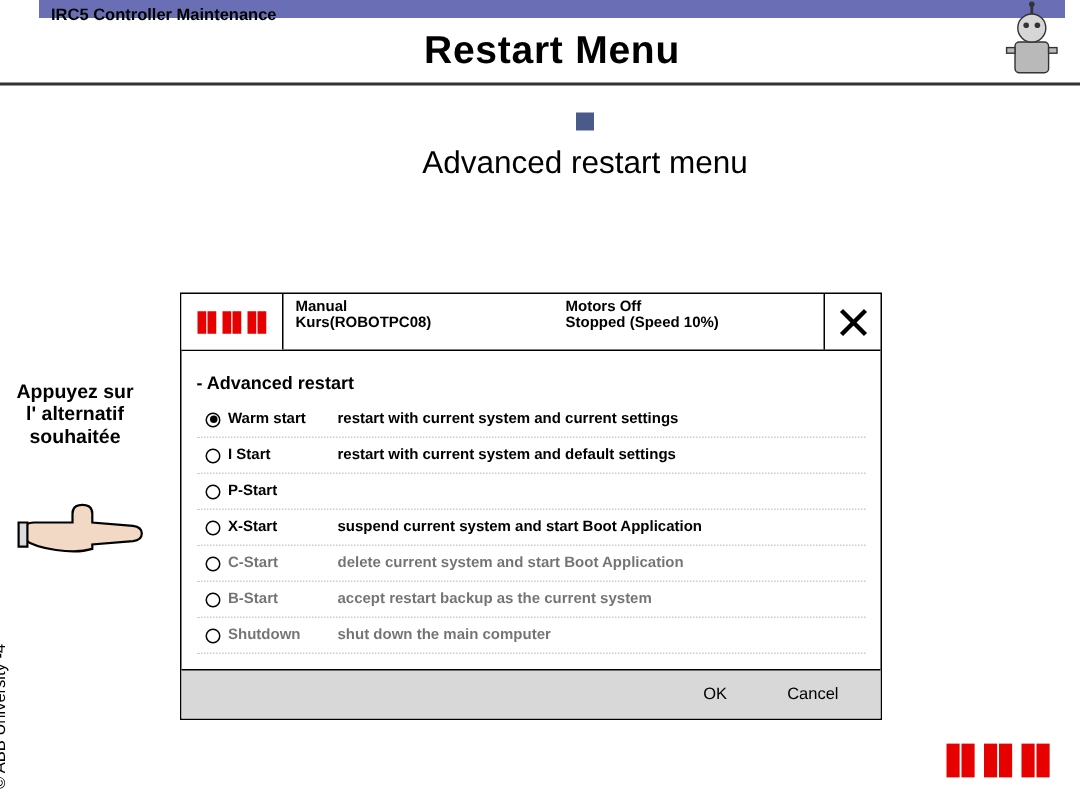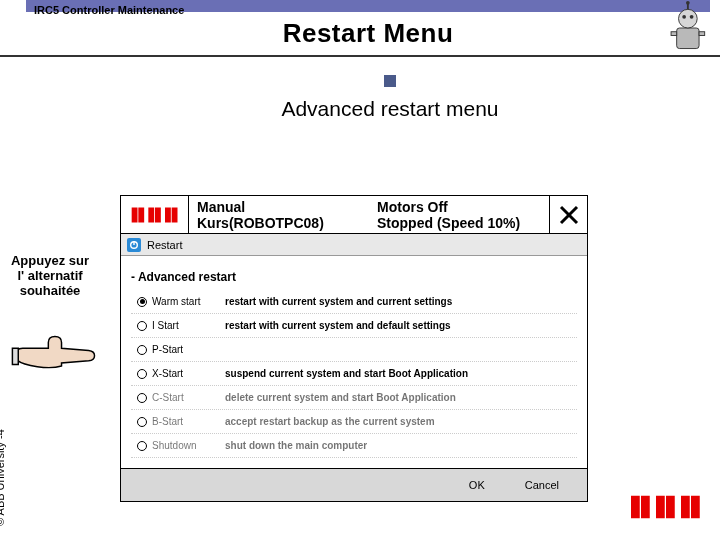--- a/index.html
+++ b/index.html
@@ -28,35 +28,35 @@
 
   .abb-logo { position: absolute; right: 16px; bottom: 18px; width: 76px; height: 30px; }
   .abb-logo svg { width: 100%; height: 100%; }
 
   
   .fp { position: absolute; left: 120px; top: 195px; width: 468px; border: 1px solid #000; background: #fff; }
   .fp-statusbar { display: flex; height: 38px; border-bottom: 1px solid #000; }
   .fp-logo { width: 68px; background: #fff; display: flex; align-items: center; justify-content: center; border-right: 1px solid #000; }
   .fp-logo svg { width: 52px; height: 20px; }
   .fp-stat { flex: 1; display: flex; }
-  .fp-stat-col { flex: 1; padding: 3px 8px; font-size: 14px; }
+  .fp-stat-col { flex: 1; padding: 3px 8px; font-size: 10px; }
   .fp-stat-col .lbl { font-weight: bold; }
   .fp-stat-col .val { font-weight: bold; }
   .fp-close { width: 38px; border-left: 1px solid #000; display: flex; align-items: center; justify-content: center; cursor: pointer; }
   .fp-close svg { width: 24px; height: 24px; }
 
   .fp-tab { display: flex; align-items: center; gap: 6px; height: 22px; padding: 0 6px; background: #e8e8e8; border-bottom: 1px solid #999; font-size: 11px; }
   .fp-tab-icon { width: 14px; height: 14px; background: #2a8ad6; border-radius: 2px; display: flex; align-items: center; justify-content: center; }
   .fp-tab-icon svg { width: 10px; height: 10px; }
 
   .fp-body { padding: 14px 10px 10px 10px; }
   .fp-heading { font-size: 12px; font-weight: bold; margin-bottom: 6px; }
   .fp-options { }
   .fp-row { display: flex; align-items: center; height: 24px; border-bottom: 1px dotted #ccc; }
-  .fp-radio { width: 90px; display: flex; align-items: center; gap: 5px; padding-left: 6px; font-size: 10px; font-weight: normal; }
+  .fp-radio { width: 90px; display: flex; align-items: center; gap: 5px; padding-left: 6px; font-size: 10px; font-weight: bold; }
   .fp-radio .r { width: 10px; height: 10px; border: 1px solid #000; border-radius: 50%; display: flex; align-items: center; justify-content: center; }
   .fp-radio .r.sel::after { content: ""; width: 5px; height: 5px; background: #000; border-radius: 50%; }
   .fp-desc { flex: 1; font-size: 10px; font-weight: bold; padding-left: 4px; color: #000; }
 
   .fp-footer { display: flex; justify-content: flex-end; gap: 40px; padding: 10px 28px; border-top: 1px solid #000; background: #d8d8d8; font-size: 11px; font-weight: normal; }
   .fp-btn { cursor: pointer; }
 
   .blur { color: rgba(0,0,0,0.55); }
 </style>
 </head>
@@ -144,29 +144,20 @@
       </div>
     </div>
     <div class="fp-close">
       <svg viewBox="0 0 24 24">
         <line x1="4" y1="4" x2="20" y2="20" stroke="#000" stroke-width="3"></line>
         <line x1="20" y1="4" x2="4" y2="20" stroke="#000" stroke-width="3"></line>
       </svg>
     </div>
   </div>
 
-  <div class="fp-tab">
-    <div class="fp-tab-icon">
-      <svg viewBox="0 0 10 10">
-          <circle cx="5" cy="5" r="3.3" fill="none" stroke="#fff" stroke-width="1.4"></circle>
-          <line x1="5" y1="1" x2="5" y2="5" stroke="#fff" stroke-width="1.4"></line>
-        </svg>
-    </div>
-    <span>Restart</span>
-  </div>
 
   <div class="fp-body">
     <div class="fp-heading">- Advanced restart</div>
     <div class="fp-options" id="fp-options">
         <div class="fp-row">
           <div class="fp-radio">
             <div class="r sel"></div>
             <span>Warm start</span>
           </div>
           <div class="fp-desc">restart with current system and current settings</div>

